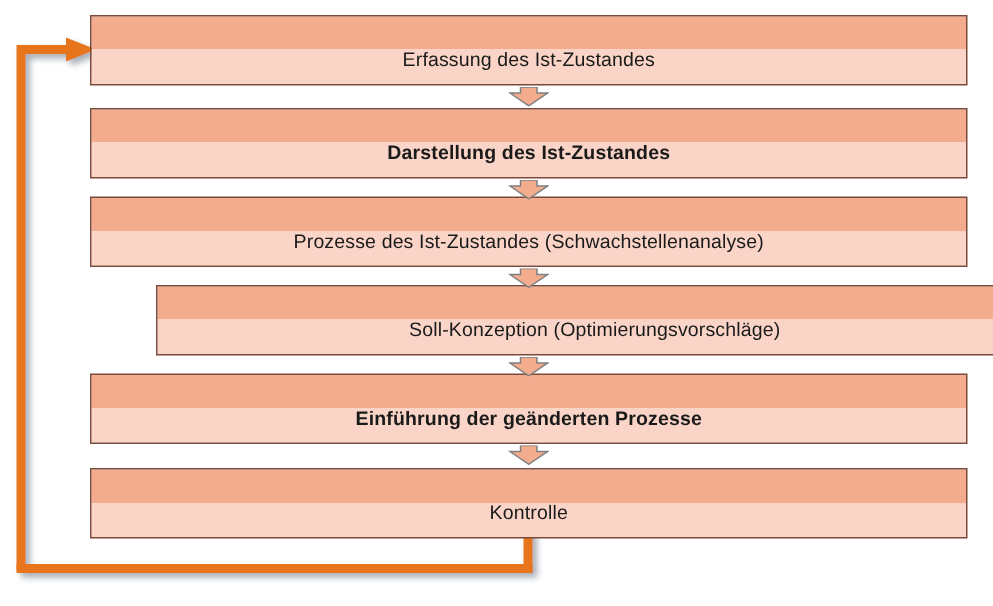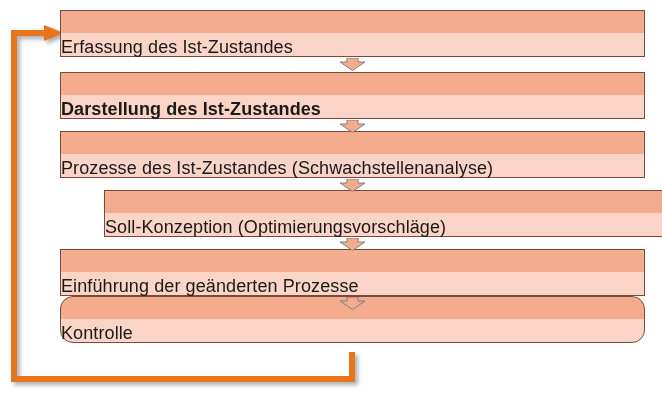--- a/index.html
+++ b/index.html
@@ -27,24 +27,25 @@
       linear-gradient(to bottom,
         #F3AC8D 0px, #F3AC8D 22px,
         #F9D4C7 22px, #F9D4C7 100%);
     display:flex;
     align-items:flex-end;
     justify-content:center;
     z-index:3;
   }
   .proc-label{
     width:100%;
-    font-size:18px;
+    text-align:center;
+    font-size:13px;
     color:#1a1a1a;
     line-height:1;
-    padding-bottom:0;
+    padding-bottom:10px;
     letter-spacing:.1px;
     white-space:nowrap;
   }
 
   
   .connector{
     position:absolute;
     left:339px;
     width:27px;
     height:13px;
@@ -111,27 +112,27 @@
   <div class="proc-box" style="top:190px;margin-left:44px;">
     <span class="proc-label">Soll-Konzeption (Optimierungsvorschläge)</span>
   </div>
 
   <div class="connector" style="top:238px;">
     <svg viewBox="0 0 27 13" width="27" height="13">
       <polygon points="8,0 19,0 19,4 26,4 13.5,12.5 1,4 8,4" fill="#F3AC8D" stroke="#808080" stroke-width="1"></polygon>
     </svg>
   </div>
 
-  <div class="proc-box" style="top:249px;">
+  <div class="proc-box" style="top:249px;font-weight:bold;">
     <span class="proc-label">Einführung der geänderten Prozesse</span>
   </div>
 
   <div class="connector" style="top:297px;">
     <svg viewBox="0 0 27 13" width="27" height="13">
       <polygon points="8,0 19,0 19,4 26,4 13.5,12.5 1,4 8,4" fill="#F3AC8D" stroke="#808080" stroke-width="1"></polygon>
     </svg>
   </div>
 
-  <div class="proc-box" style="top:296px;border-radius:13px;">
+  <div class="proc-box" style="top:312px;">
     <span class="proc-label">Kontrolle</span>
   </div>
 
 </div>
 
 </body></html>

